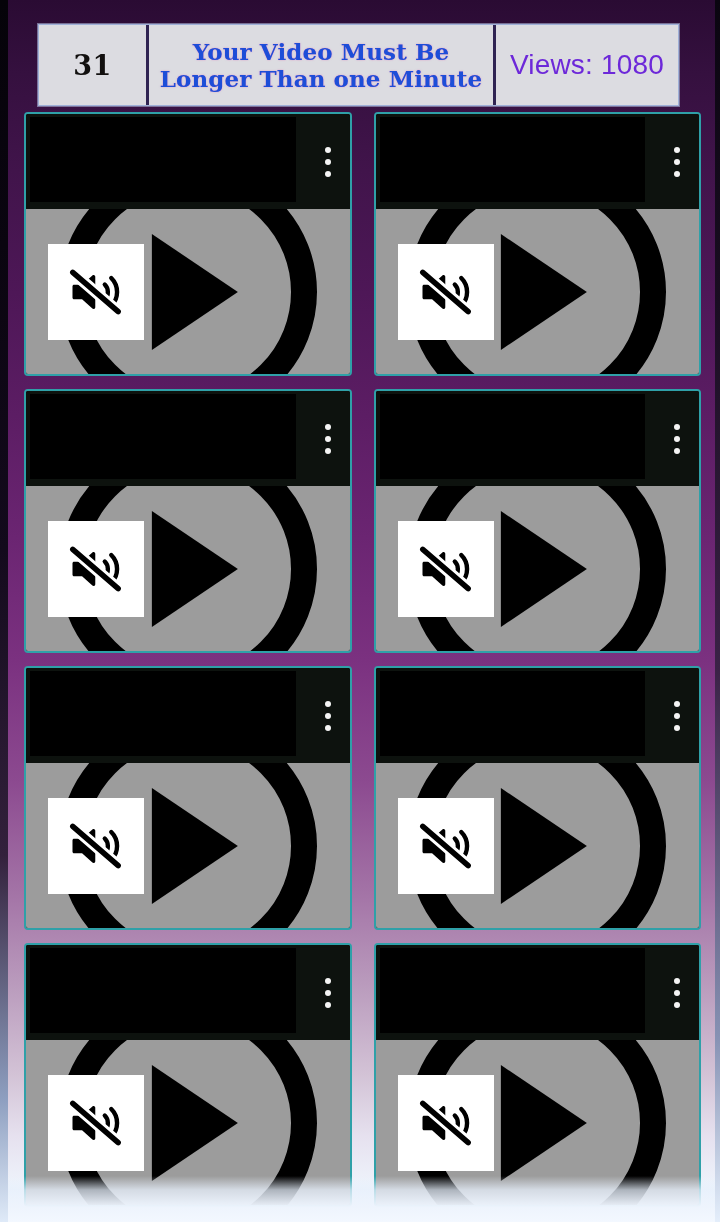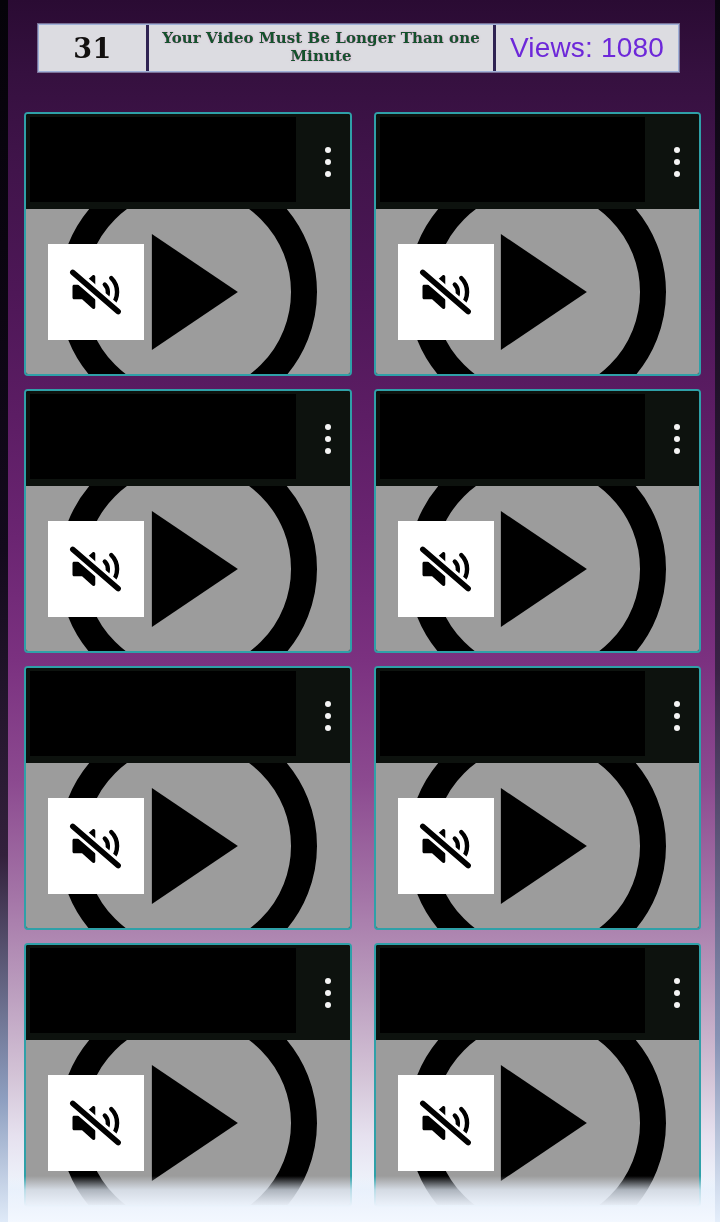--- a/index.html
+++ b/index.html
@@ -58,21 +58,21 @@
         #8792b4 85%, #e4eefb 100%);
     z-index: 40;
   }
 
   
   #header-bar {
     position: absolute;
     left: 38px;
     top: 24px;
     width: 641px;
-    height: 48px;
+    height: 82px;
     display: flex;
     align-items: stretch;
     background: #d9d9de;
     border: 1px solid #9fb0d8;
     box-shadow: 0 0 0 1px rgba(180,195,225,.55);
     z-index: 30;
   }
 
   .hdr-cell {
     background: #dcdce1;
@@ -96,23 +96,23 @@
     letter-spacing: .5px;
   }
 
   #hdr-notice {
     flex: 1 1 auto;
     border-right: 3px solid #2f2352;
   }
   #hdr-notice-text {
     font-family: "DejaVu Serif", "Liberation Serif", serif;
     font-weight: bold;
-    font-size: 15px;
+    font-size: 23px;
     line-height: 1.18;
-    color: #14532d;
+    color: #1d4ed8;
     text-shadow: 0 0 1px rgba(220,120,190,.85), 0 0 2px rgba(235,160,210,.5);
     letter-spacing: .1px;
   }
 
   #hdr-views {
     width: 182px;
     flex: 0 0 182px;
   }
   #hdr-views-text {
     font-family: "Liberation Sans", sans-serif;

